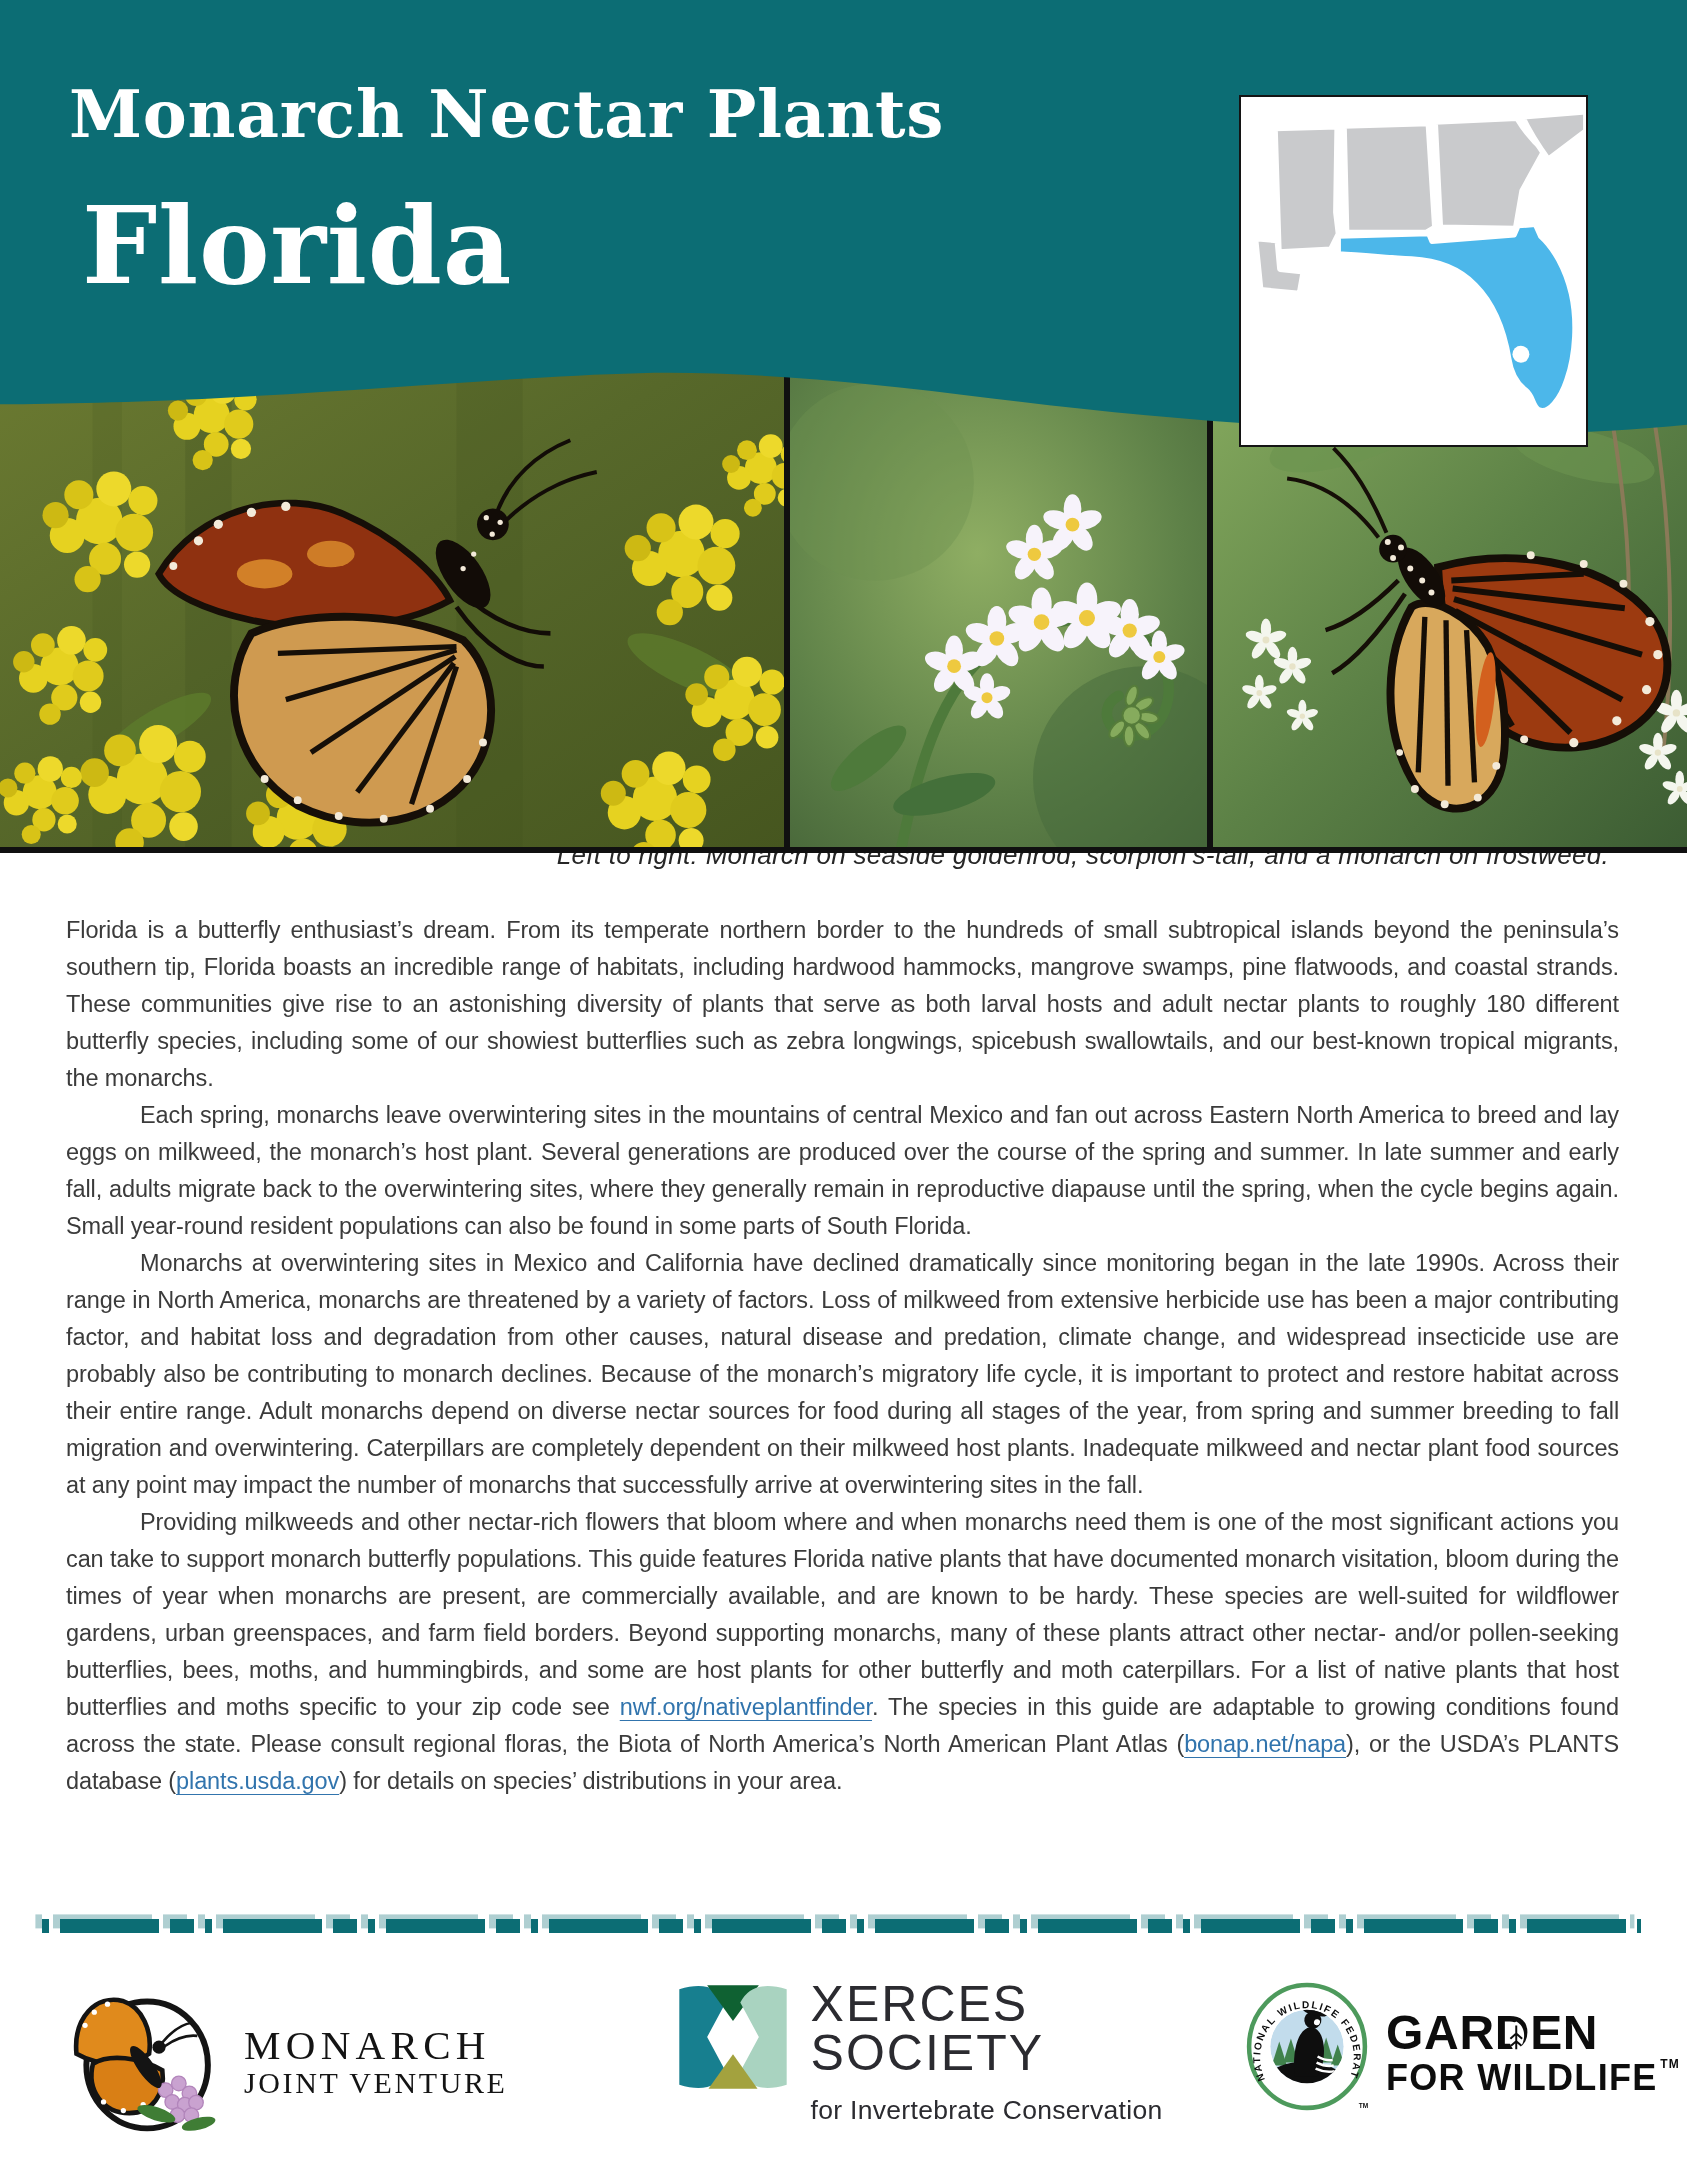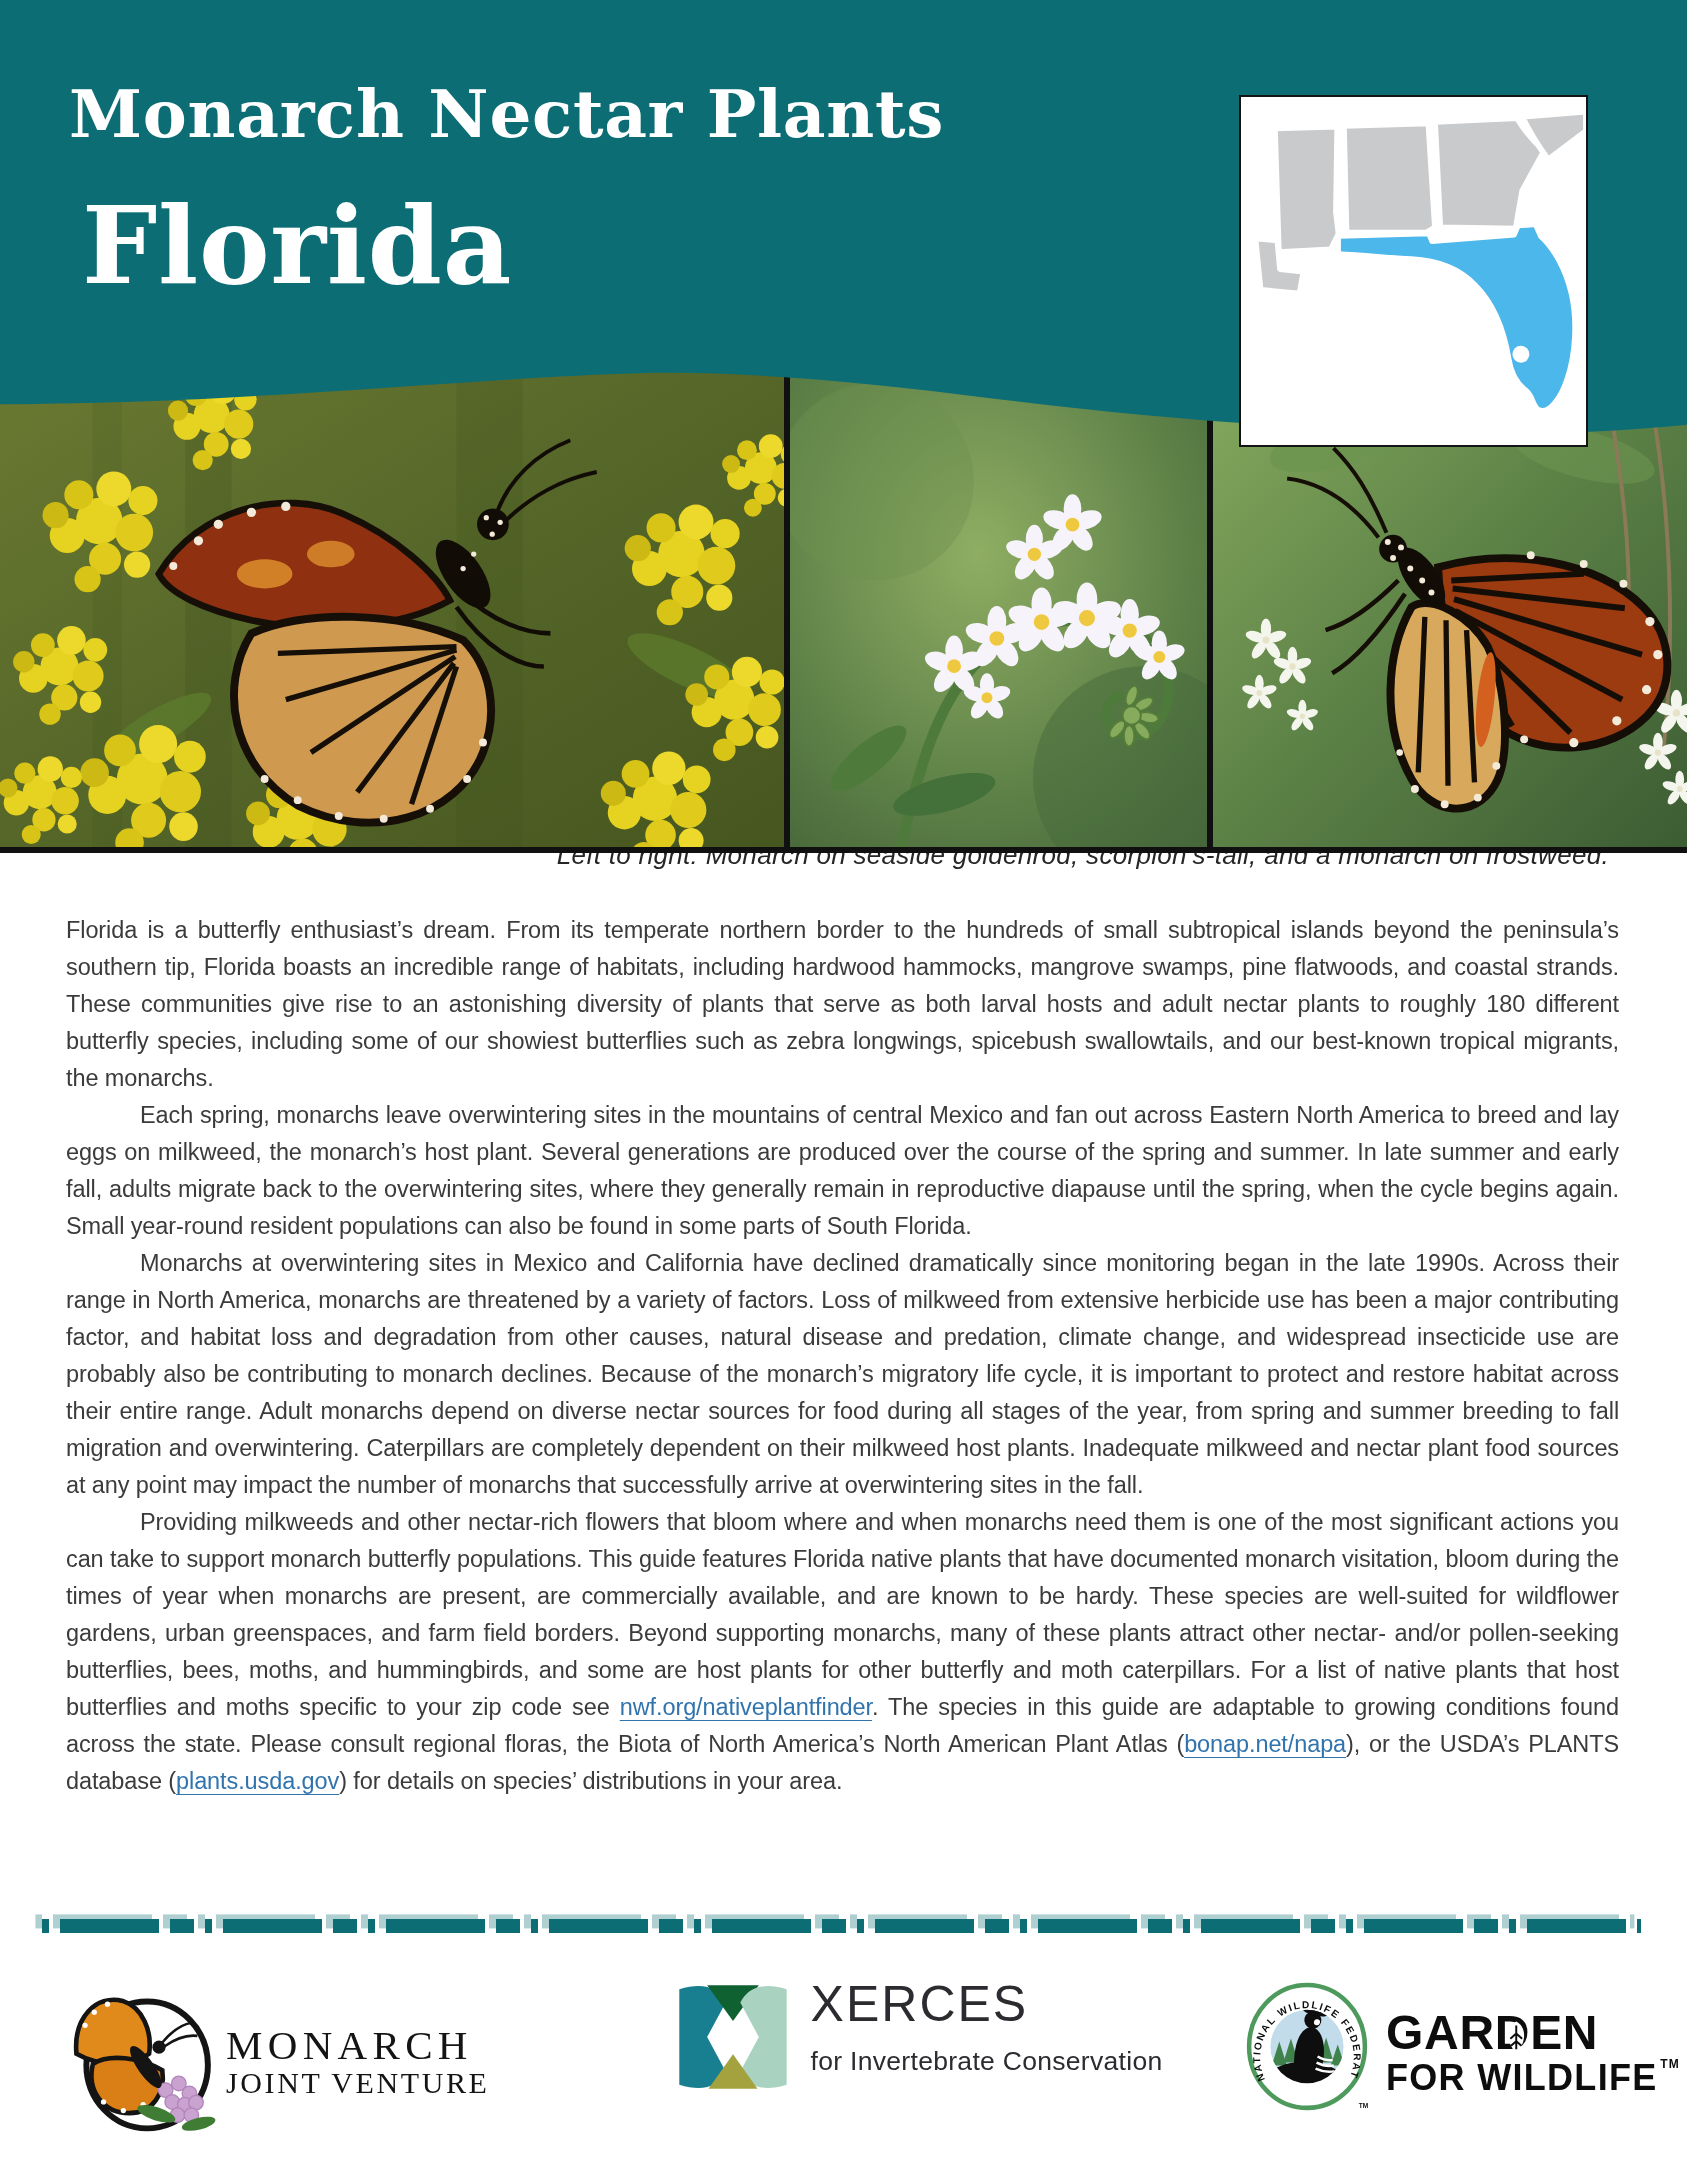--- a/index.html
+++ b/index.html
@@ -73,21 +73,21 @@
     background:repeating-linear-gradient(90deg,
       var(--teal) 0 6.6px,transparent 6.6px 18px,
       var(--teal) 18px 117px,transparent 117px 128px,
       var(--teal) 128px 152px,transparent 152px 163px);
   }
   
   .footer{position:absolute;left:0;top:1972px;width:1687px;height:185px;}
   .logo{position:absolute;display:flex;align-items:center;}
   .logo svg{display:block;}
   
-  .mjv{left:65px;top:18.5px;gap:6px;justify-content:space-between;}
+  .mjv{left:65px;top:18.5px;gap:24px;justify-content:space-between;}
   .mjv-text{font-family:"Liberation Serif",serif;color:#141414;}
   .mjv-line1{font-size:41px;letter-spacing:5.3px;line-height:1.05;}
   .mjv-line2{font-size:30px;letter-spacing:2.6px;line-height:1.05;}
   
   .xerces{left:670px;top:8px;gap:14.6px;align-items:flex-start;}
   .xerces-text{color:#2b2b30;}
   .xerces-line{font-size:50px;line-height:0.98;letter-spacing:2px;font-weight:400;}
   .xerces-tagline{font-size:26.5px;margin-top:17px;letter-spacing:0.3px;}
   
   .nwf{left:1244px;top:9.3px;gap:16px;}
@@ -407,20 +407,21 @@
 
     <div class="logo xerces">
       <svg width="126" height="114" viewBox="0 0 190 172" aria-hidden="true">
         <path d="M14,14 Q66,-2 84,34 L56,86 L84,138 Q66,174 14,158 Z" fill="#177f8f"></path>
         <path d="M56,8 H134 L95,62 Z" fill="#0f6132"></path>
         <path d="M176,14 Q124,-2 106,34 L134,86 L106,138 Q124,174 176,158 Z" fill="#a9d3c0"></path>
         <path d="M58,164 H132 L95,112 Z" fill="#a3a23e"></path>
       </svg>
       <div class="xerces-text">
         <div class="xerces-line">XERCES</div>
+        <div class="xerces-line">SOCIETY</div>
         <div class="xerces-tagline">for Invertebrate Conservation</div>
       </div>
     </div>
 
     <div class="logo nwf">
       <svg width="126" height="144" viewBox="0 0 250 286" aria-hidden="true">
         <defs>
           <path id="nwfarc" d="M42,196 A93,98 0 1 1 208,196"></path>
           <clipPath id="nwfclip">
               <circle cx="125" cy="130" r="73"></circle>

